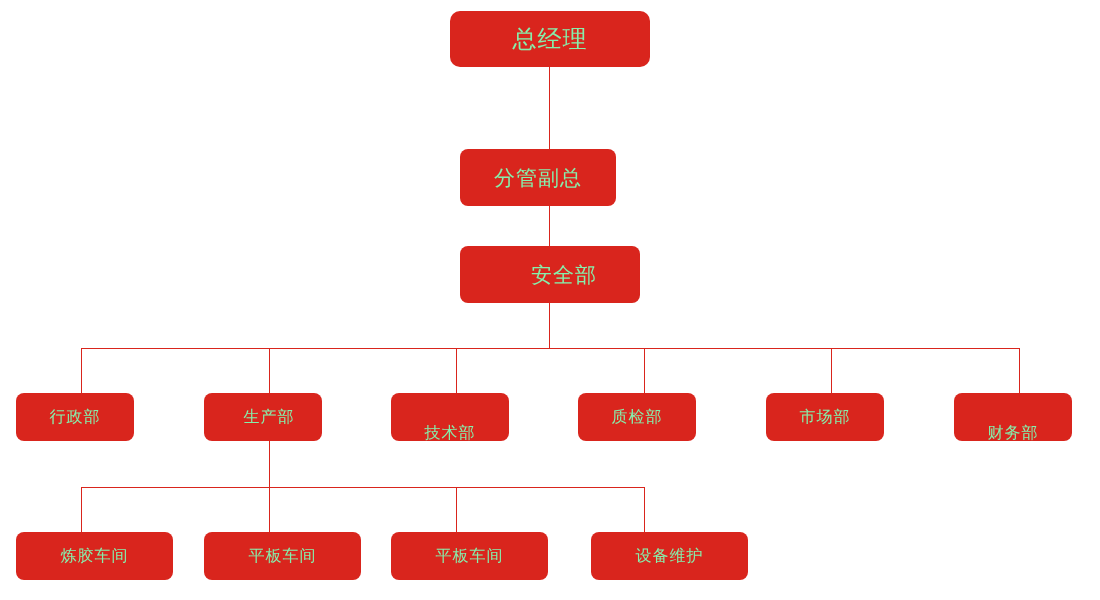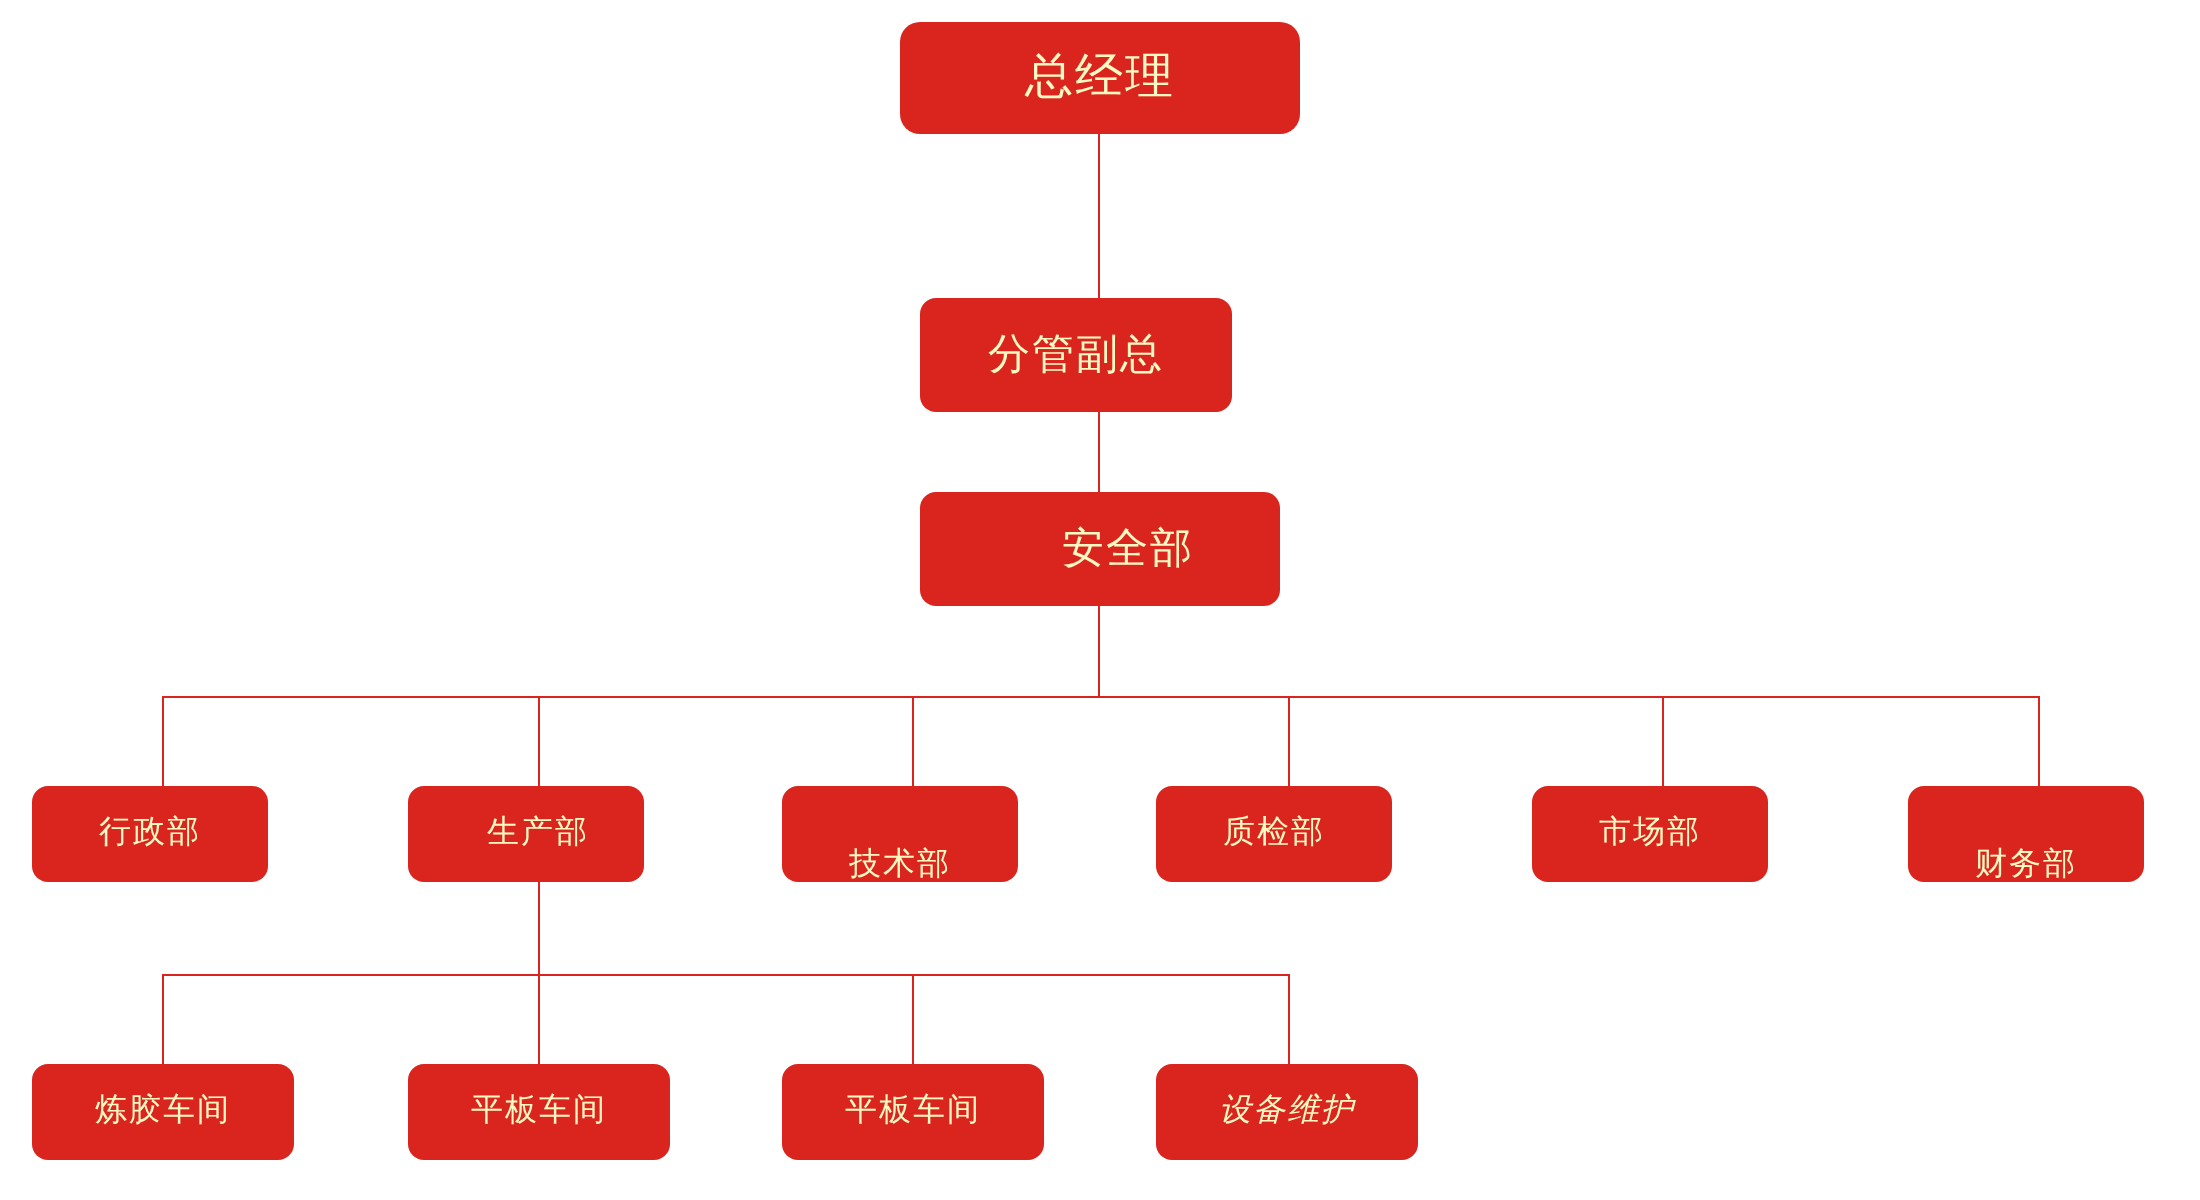--- a/index.html
+++ b/index.html
@@ -13,21 +13,21 @@
   #org-chart {
     position: relative;
     width: 1100px;
     height: 600px;
     background: #ffffff;
     overflow: hidden;
   }
   .node {
     position: absolute;
     background: #d9251d;
-    color: #fef9c3;
+    color: #86efac;
     border-radius: 8px;
     display: flex;
     align-items: center;
     justify-content: center;
     box-sizing: border-box;
     letter-spacing: 1px;
     white-space: nowrap;
     user-select: none;
   }
   .node .node-label {
@@ -66,21 +66,21 @@
   .node.level-3 {
     top: 393px;
     width: 118px;
     height: 48px;
     border-radius: 8px;
     font-size: 16px;
   }
   
   .node.level-4 {
     top: 532px;
-    width: 131px;
+    width: 157px;
     height: 48px;
     border-radius: 8px;
     font-size: 16px;
   }
   .connector {
     position: absolute;
     background: #d9251d;
   }
   .connector.v { width: 1px; }
   .connector.h { height: 1px; }
@@ -144,17 +144,17 @@
 
   <div class="node level-4" style="left:16px;">
     <span class="node-label">炼胶车间</span>
   </div>
   <div class="node level-4" style="left:204px;">
     <span class="node-label">平板车间</span>
   </div>
   <div class="node level-4" style="left:391px;">
     <span class="node-label">平板车间</span>
   </div>
-  <div class="node level-4" style="left:578px;font-style:italic;">
+  <div class="node level-4" style="left:591px;">
     <span class="node-label">设备维护</span>
   </div>
 
 </div>
 
 </body></html>

